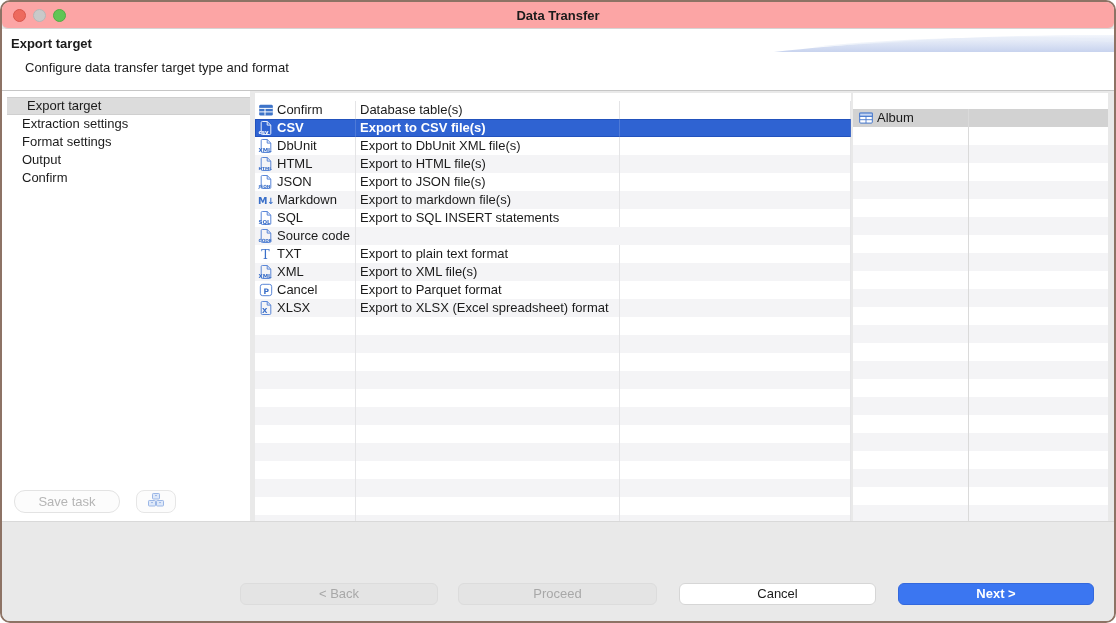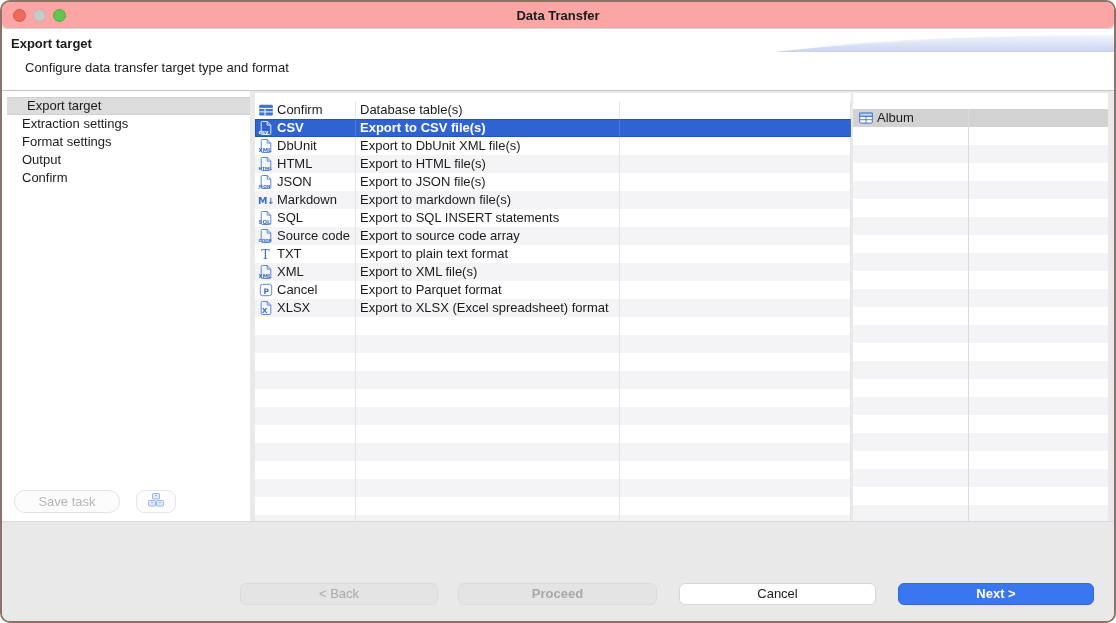--- a/index.html
+++ b/index.html
@@ -224,21 +224,20 @@
           <span class="cell cname">
             <span class="icon16">
               <svg width="16" height="16" viewBox="0 0 16 16">
                 <path d="M3.2 2.6 q0 -1.1 1.1 -1.1 h4.9 l3.6 3.6 v8.3 q0 1.1 -1.1 1.1 h-7.4 q-1.1 0 -1.1 -1.1 z" fill="none" stroke="#5b87d7" stroke-width="1"></path>
                 <path d="M9.2 1.5 v3.6 h3.6" fill="none" stroke="#5b87d7" stroke-width="1"></path>
                 <text x="0.5" y="13.6" font-size="4.3" font-weight="bold" fill="#3a6fc9" font-family="DejaVu Sans, sans-serif">CODE</text>
               </svg>
             </span>
             <span>Source code</span>
           </span>
-          <span class="cell cdesc">Export to source code array</span>
           <span class="cell cextra"></span>
         </div>
         <div class="trow">
           <span class="cell cname">
             <span class="icon16">
               <svg width="16" height="16" viewBox="0 0 16 16">
                 <text x="3.2" y="13" font-size="12.5" fill="#3a6fc9" font-family="DejaVu Serif, serif">T</text>
               </svg>
             </span>
             <span>TXT</span>
@@ -453,18 +452,18 @@
         </div>
         <div class="rrow">
           <span class="rname"></span>
           <span class="rrest"></span>
         </div>
       </div>
   </div>
 
   <div class="footer">
     <div class="fbtn disabled" style="left:238px; width:198px;">&lt; Back</div>
-    <div class="fbtn disabled" style="left:456px; width:199px;font-weight:bold;">Proceed</div>
+    <div class="fbtn disabled" style="left:456px; width:199px;">Proceed</div>
     <div class="fbtn plain" style="left:677px; width:197px;">Cancel</div>
     <div class="fbtn primary" style="left:896px; width:196px;">Next &gt;</div>
   </div>
 
 </div>
 
 </body></html>

